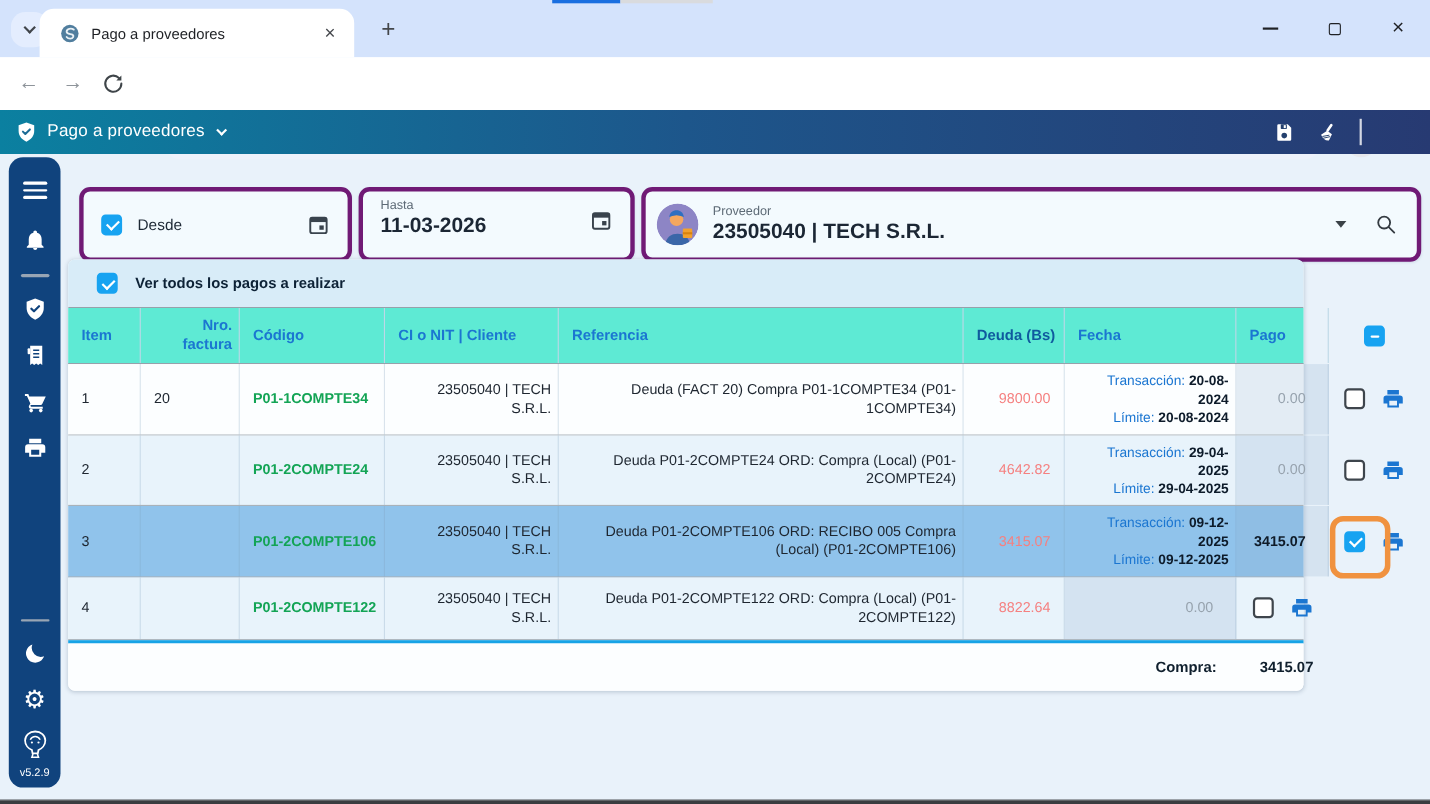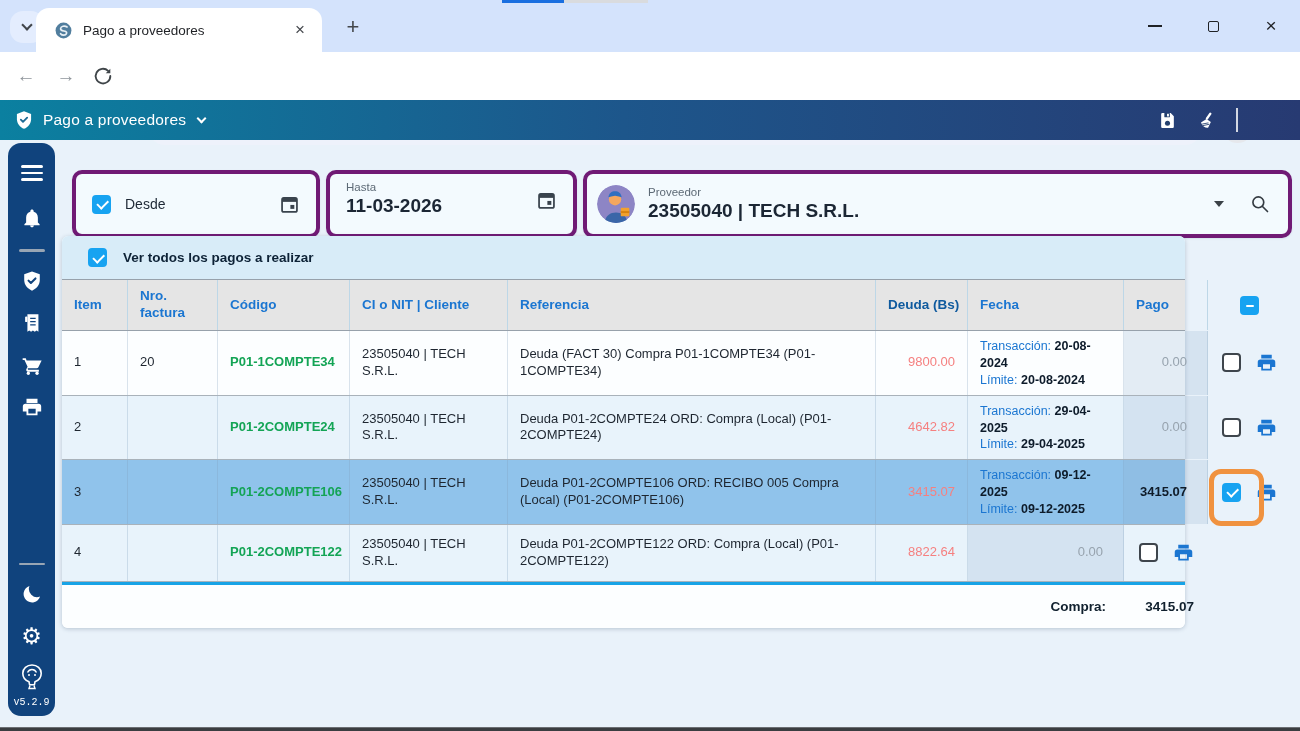--- a/index.html
+++ b/index.html
@@ -44,21 +44,21 @@
   .hdr-div { width:2px; height:24px; background:rgba(255,255,255,.8); }
 
   
   .sidebar { position:absolute; left:8px; top:143px; width:47px; height:573px; background:#10437d; border-radius:13px; display:flex; flex-direction:column; align-items:center; padding:22px 0 8px 0; }
   .sb-icon { width:22px; height:22px; margin-bottom:20px; cursor:pointer; flex:0 0 auto; }
   .sb-div { width:26px; height:2.5px; background:#98a5b4; border-radius:2px; margin:0 0 18px 0; }
   .hamburger { width:22px; height:16px; display:flex; flex-direction:column; justify-content:space-between; margin-bottom:26px; cursor:pointer; }
   .hamburger span { display:block; height:2.6px; background:#fff; border-radius:2px; }
   .sb-spacer { flex:1 1 auto; }
   .gear-glyph { font-size:23px; color:#ffffff; line-height:22px; text-align:center; width:24px; height:24px; margin-bottom:14px; cursor:pointer; }
-  .sb-version { font-size:10px; color:#ffffff; margin-top:4px;font-family:Liberation Mono, monospace; }
+  .sb-version { font-size:10px; color:#ffffff; margin-top:4px; }
 
   
   .card { position:absolute; top:170px; height:68px; background:#f3fafe; border:4px solid #701a75; border-radius:10px; box-shadow:0 1px 2px rgba(40,80,120,.10); }
   .card.desde { left:72px; width:248px; display:flex; align-items:center; padding:0 16px; }
   .card.hasta { left:326px; width:251px; padding:7px 16px 0 16px; }
   .card.prov  { left:583px; width:709px; display:flex; align-items:center; padding:0 18px 0 10px; }
   .cb { position:relative; width:19px; height:19px; border:2px solid #3e454c; border-radius:4px; background:#fff; flex:0 0 auto; cursor:pointer; }
   .cb.on { background:#17a3f1; border-color:#17a3f1; }
   .cb.on::after { content:""; position:absolute; left:3px; top:3.5px; width:9px; height:4.5px; border-left:2.4px solid #fff; border-bottom:2.4px solid #fff; transform:rotate(-45deg); }
   .cb.ind { background:#17a3f1; border-color:#17a3f1; }
@@ -66,25 +66,25 @@
   .desde-label { margin-left:14px; font-size:14px; color:#1d2835; }
   .cal { margin-left:auto; width:21px; height:21px; cursor:pointer; }
   .fld-label { font-size:11.5px; color:#5d6a76; }
   .fld-value { font-size:19px; color:#1b2634; font-weight:bold; margin-top:2px; }
   .prov-avatar { width:38px; height:38px; border-radius:50%; overflow:hidden; flex:0 0 auto; }
   .prov-text { margin-left:13px; flex:1 1 auto; }
   .caret { width:0; height:0; border-left:5px solid transparent; border-right:5px solid transparent; border-top:6px solid #3a4147; margin-right:26px; cursor:pointer; }
   .search-ic { width:20px; height:20px; cursor:pointer; }
 
   
-  .panel { position:absolute; left:62px; top:236px; width:1123px; background:#ffffff; border-radius:6px; box-shadow:0 1px 4px rgba(30,60,90,.25); }
+  .panel { position:absolute; left:62px; top:236px; width:1123px; background:#ffffff; border-radius:6px; box-shadow:0 1px 4px rgba(30,60,90,.25);text-align:right; }
   .banner { height:44px; background:#d8ecf8; border-radius:6px 6px 0 0; border-bottom:1px solid #97a1ab; display:flex; align-items:center; padding-left:26px; }
   .banner-label { margin-left:16px; font-size:13.5px; font-weight:bold; color:#0d2236; }
   .tgrid { display:grid; grid-template-columns:66px 90px 132px 158px 368px 92px 156px 84px 83px; }
-  .thead { background:#e5e5e5; border-bottom:1px solid #97a1ab; }
+  .thead { background:#5eead4; border-bottom:1px solid #97a1ab; }
   .th { min-height:50px; display:flex; align-items:center; padding:4px 6px 4px 12px; font-size:13.5px; font-weight:bold; color:#1b76d1; border-right:1px solid #bdd7e7; line-height:1.25; }
   .th:last-child { border-right:none; justify-content:center; padding-left:6px; }
   .th.deuda-h { color:#0f5a9e; }
   .trow { border-bottom:1px solid #a9b2ba; background:#fcfeff; }
   .trow.alt { background:#e8f3fb; }
   .trow.selected { background:#90c3eb; }
   .c { min-height:56px; display:flex; align-items:center; padding:6px 6px 6px 12px; font-size:13px; color:#1e2630; border-right:1px solid rgba(125,158,185,.28); line-height:1.3; }
   .c:last-child { border-right:none; }
   .c.codigo { color:#13a455; font-weight:bold; }
   .c.deuda { color:#f58080; justify-content:flex-end; padding-right:12px; }
@@ -278,21 +278,21 @@
       <div class="th">
           <span class="cb ind"></span>
         </div>
     </div>
     <div id="tbody">
   <div class="tgrid trow">
     <div class="c item">1</div>
     <div class="c factura">20</div>
     <div class="c codigo">P01-1COMPTE34</div>
     <div class="c cliente">23505040 | TECH S.R.L.</div>
-    <div class="c ref">Deuda (FACT 30) Compra P01-1COMPTE34 (P01-1COMPTE34)</div>
+    <div class="c ref">Deuda (FACT 20) Compra P01-1COMPTE34 (P01-1COMPTE34)</div>
     <div class="c deuda">9800.00</div>
     <div class="c fecha">
       <div class="fline"><span class="flab ftl">Transacción:</span> <span class="fv ftv">20-08-2024</span></div>
       <div class="fline"><span class="flab fll">Límite:</span> <span class="fv flv">20-08-2024</span></div>
     </div>
     <div class="c pago">0.00</div>
     <div class="c actions">
       <span class="ringbox">
               <span class="cb"></span>
             </span>

